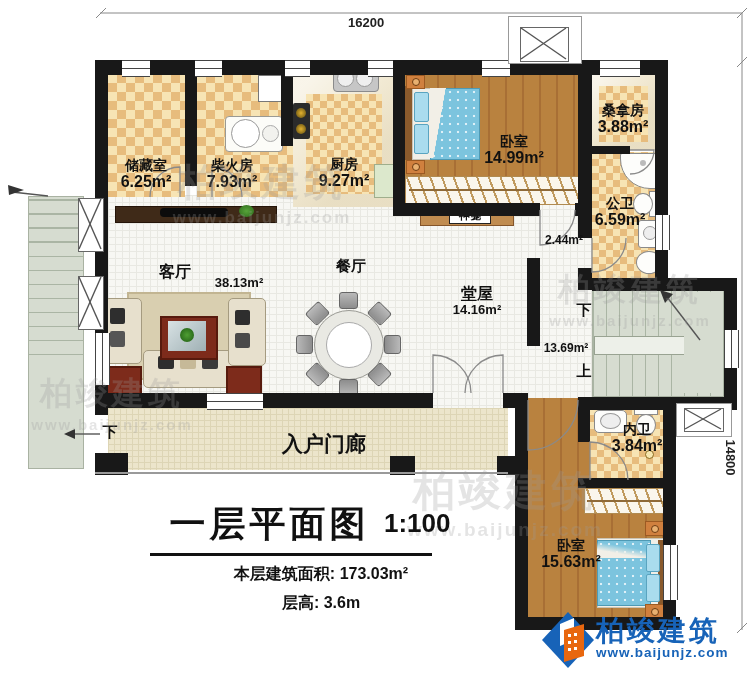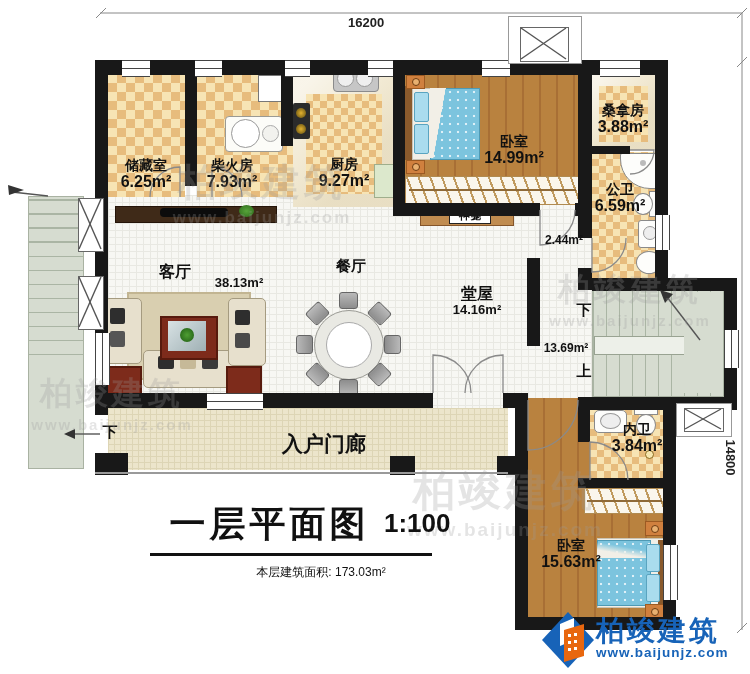--- a/index.html
+++ b/index.html
@@ -46,21 +46,21 @@
   .ward:after{content:"";position:absolute;left:2%;right:2%;top:46%;height:2px;background:#8f6a38;}
   
   .wm{position:absolute;transform:translate(-50%,-50%);text-align:center;color:#9b9b9b;opacity:.26;font-weight:bold;white-space:nowrap;pointer-events:none;}
   .wm .wm-n{font-size:38px;letter-spacing:4px;}
   .wm .wm-u{font-size:17px;letter-spacing:2px;}
   
   .titlebox{position:absolute;left:150px;top:500px;width:320px;text-align:center;}
   .t-main{font-size:36px;font-weight:bold;letter-spacing:4px;display:inline-block;}
   .t-scale{font-size:26px;font-weight:bold;margin-left:10px;display:inline-block;vertical-align:4px;}
   .t-rule{height:3px;background:#111;margin-top:4px;width:282px;}
-  .t-line{font-size:12px;font-weight:normal;margin:8px 0 0 22px;}
+  .t-line{font-size:16px;font-weight:bold;margin:8px 0 0 22px;}
   
   .brandname{position:absolute;left:596px;top:612px;width:154px;font-size:28px;font-weight:bold;color:#1763b8;letter-spacing:3px;}
   .brandurl{position:absolute;left:596px;top:645px;width:154px;font-size:13.5px;font-weight:bold;color:#1763b8;letter-spacing:1px;}
   .logo{position:absolute;left:540px;top:610px;width:56px;height:60px;}
   .dim{position:absolute;font-size:13px;font-weight:bold;color:#222;}
   svg.ol{position:absolute;left:0;top:0;pointer-events:none;}
 </style>
 </head>
 <body>
 
@@ -269,21 +269,21 @@
     <div class="ar">9.27m²</div>
   </div>
   <div class="rm" style="left:514px;top:150px">
     <div class="nm">卧室</div>
     <div class="ar">14.99m²</div>
   </div>
   <div class="rm" style="left:623px;top:119px">
     <div class="nm">桑拿房</div>
     <div class="ar">3.88m²</div>
   </div>
-  <div class="rm" style="left:620px;top:198px">
+  <div class="rm" style="left:620px;top:212px">
     <div class="nm">公卫</div>
     <div class="ar">6.59m²</div>
   </div>
   <div class="rm" style="left:175px;top:272px">
     <div class="nm" style="font-size:16px">客厅</div>
   </div>
   <div class="lone" style="left:239px;top:282px;font-size:13px">38.13m²</div>
   <div class="rm" style="left:351px;top:266px">
     <div class="nm" style="font-size:15px">餐厅</div>
   </div>
@@ -328,20 +328,21 @@
     <div class="wm-u" style="font-size:19px">www.baijunjz.com</div>
   </div>
 
   <div class="titlebox">
     <div>
       <span class="t-main">一层平面图</span>
       <span class="t-scale">1:100</span>
     </div>
     <div class="t-rule"></div>
     <div class="t-line">本层建筑面积: 173.03m²</div>
+    <div class="t-line">层高: 3.6m</div>
   </div>
 
   <div class="logo">
     <svg width="56" height="60" viewBox="0 0 56 60">
       <polygon points="28,2 54,30 28,58 2,30" fill="#1763b8"></polygon>
       <polygon points="20,14 34,8 34,30 20,36" fill="#ffffff"></polygon>
       <polygon points="24,20 44,14 44,46 24,52" fill="#e8670f"></polygon>
       <rect x="28" y="24" width="3" height="3" fill="#fff"></rect>
         <rect x="34" y="23" width="3" height="3" fill="#fff"></rect>
       <rect x="28" y="31" width="3" height="3" fill="#fff"></rect>

